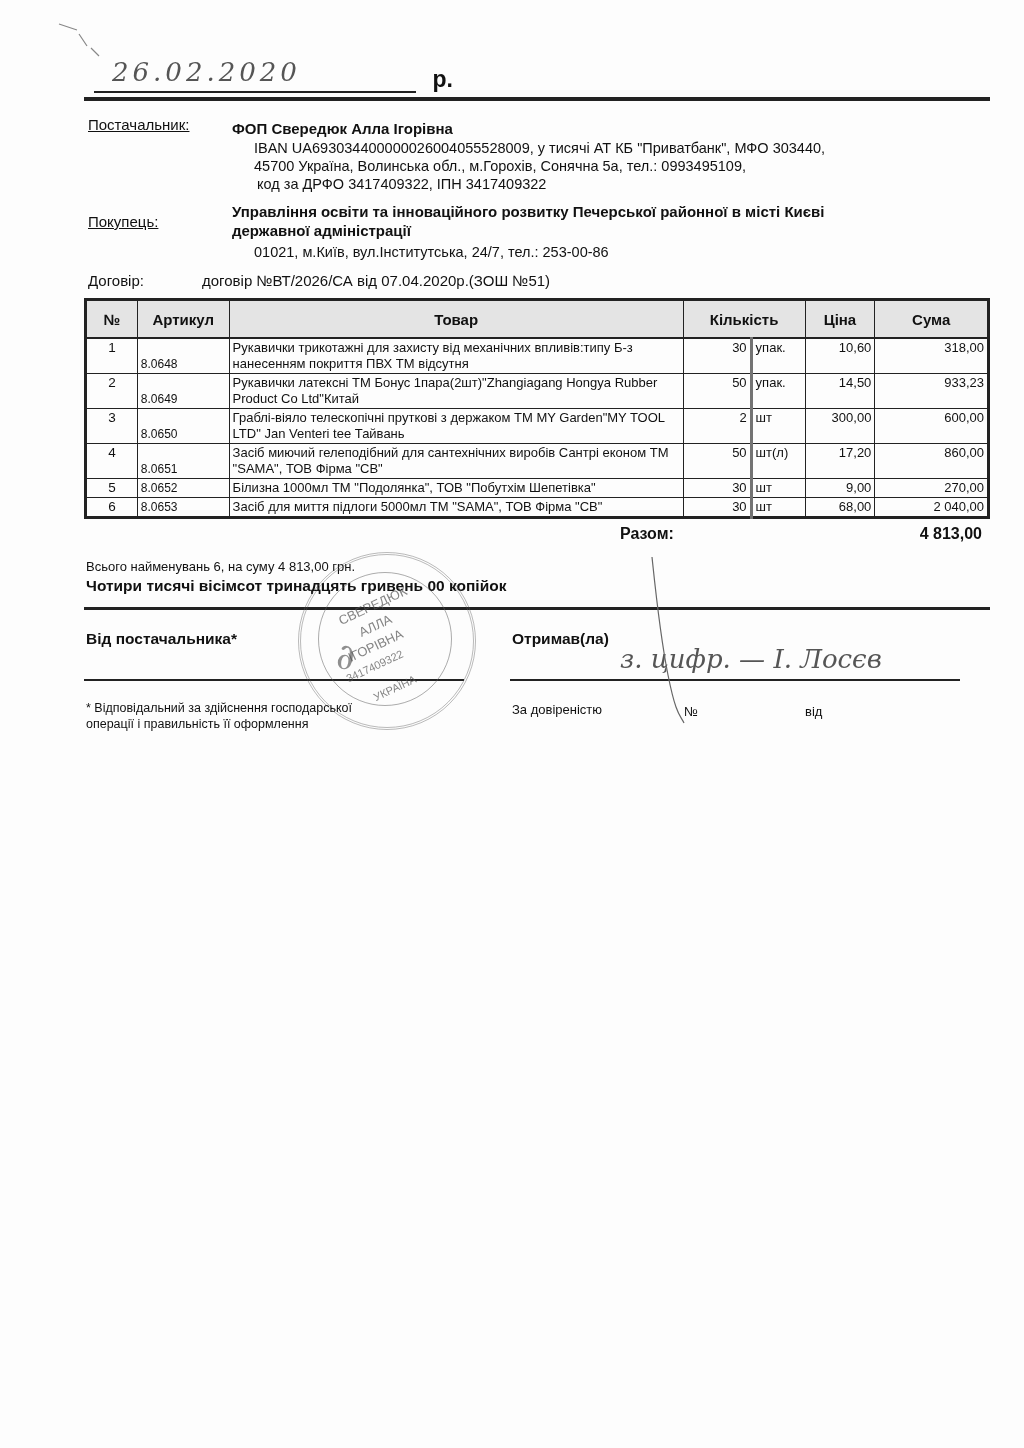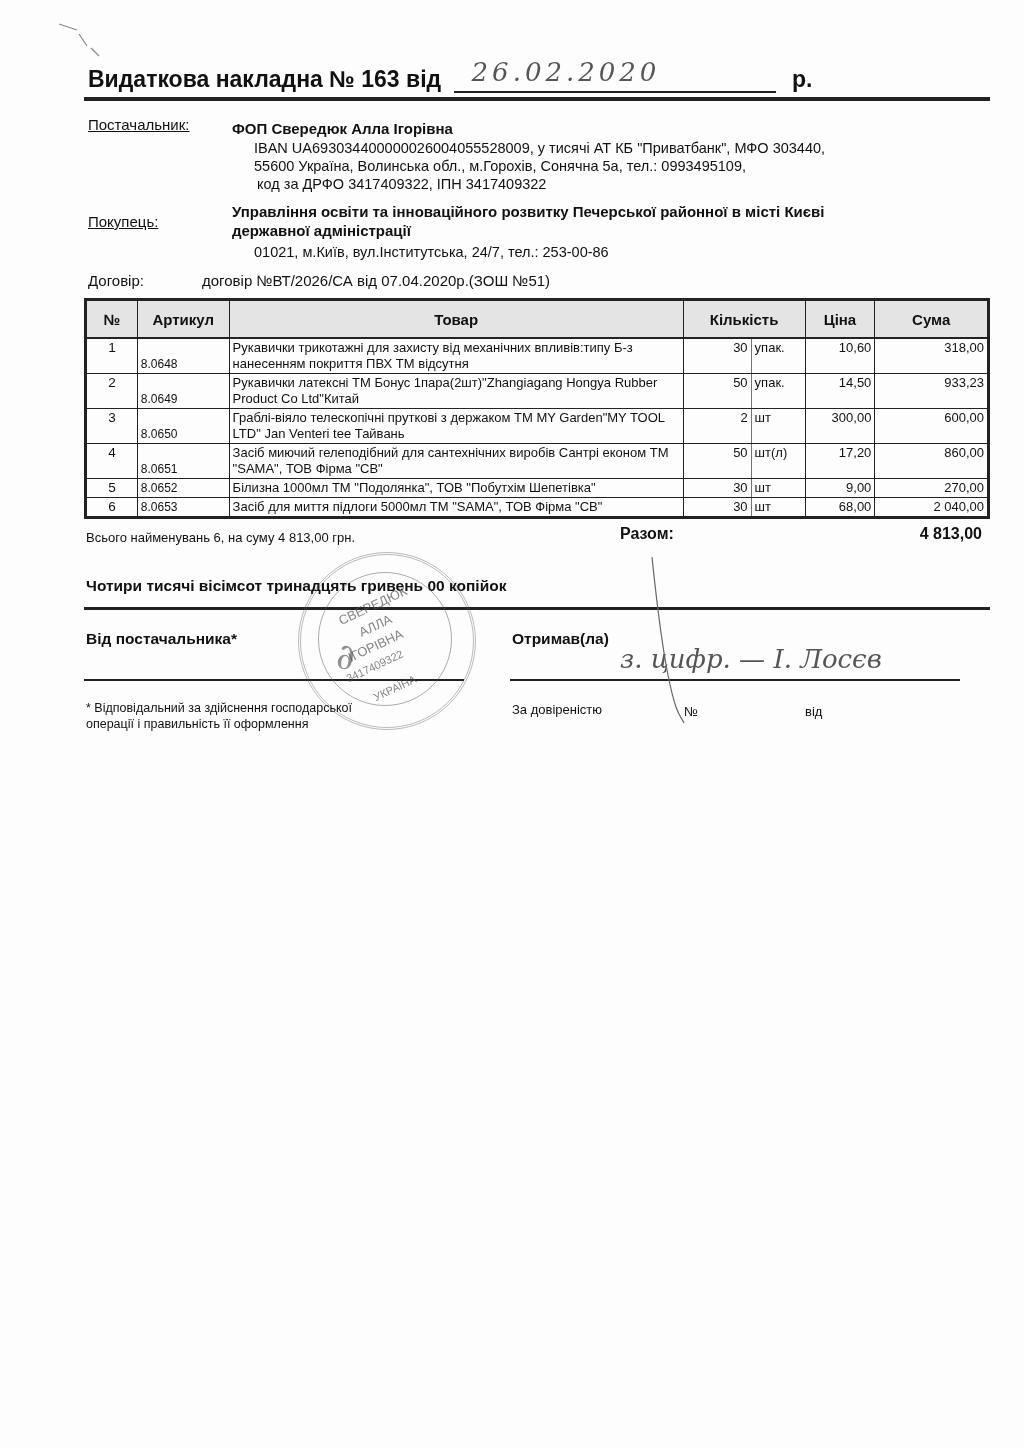--- a/index.html
+++ b/index.html
@@ -34,53 +34,52 @@
   table.items th {
     background: #e4e4e4; font-size: 15px; font-weight: bold; height: 34px;
     border: 1px solid #222; border-bottom: 2px solid #222;
   }
   table.items td {
     border: 1px solid #222; vertical-align: top; padding: 1px 3px; line-height: 16px;
   }
   table.items td.num { text-align: center; font-size: 13.5px; }
   table.items td.art { vertical-align: bottom; font-size: 12px; }
   table.items td.qty { text-align: right; border-right: none; padding-left: 36px; }
-  table.items td.unit { border-left: 1px solid #737373; }
+  table.items td.unit { border-left: 3px solid #737373; }
   table.items td.money { text-align: right; }
   table.items tr.tall td { height: 32px; }
   table.items tr.short td { height: 15px; }
 
   .rule { background: #222; }
   .stamp {
     left: 298px; top: 552px; width: 172px; height: 172px; border-radius: 50%;
     border: 3px double rgba(90,90,90,0.55); opacity: 0.75;
   }
   .stamp-inner {
     left: 318px; top: 572px; width: 132px; height: 132px; border-radius: 50%;
     border: 1px solid rgba(90,90,90,0.5);
   }
   .stamp-text { color: rgba(80,80,80,0.7); font-size: 13px; transform: rotate(-25deg); }
   .sig { font-family: "DejaVu Serif", serif; font-style: italic; color: #555; font-size: 26px; }
 </style>
 </head>
 <body>
 
 <div class="abs title">
-  <span>Видаткова накладна № 163 від</span>
   <span class="date-line">
     <span class="hand-date">26.02.2020</span>
   </span>
   <span>р.</span>
 </div>
 <div class="abs title-rule"></div>
 
 <div class="abs lbl-u" style="left:88px; top:116px;">Постачальник:</div>
 <div class="abs bold15" style="left:232px; top:120px;">ФОП Свередюк Алла Ігорівна</div>
 <div class="abs txt14" style="left:254px; top:139px;">IBAN UA693034400000026004055528009, у тисячі АТ КБ "Приватбанк", МФО 303440,</div>
-<div class="abs txt14" style="left:254px; top:157px;">55600 Україна, Волинська обл., м.Горохів, Сонячна 5а, тел.: 0993495109,</div>
+<div class="abs txt14" style="left:254px; top:157px;">45700 Україна, Волинська обл., м.Горохів, Сонячна 5а, тел.: 0993495109,</div>
 <div class="abs txt14" style="left:257px; top:175px;">код за ДРФО 3417409322, ІПН 3417409322</div>
 
 <div class="abs lbl-u" style="left:88px; top:213px;">Покупець:</div>
 <div class="abs bold15" style="left:232px; top:203px;">Управління освіти та інноваційного розвитку Печерської районної в місті Києві</div>
 <div class="abs bold15" style="left:232px; top:222px;">державної адміністрації</div>
 <div class="abs txt14" style="left:254px; top:243px;">01021, м.Київ, вул.Інститутська, 24/7, тел.: 253-00-86</div>
 
 <div class="abs" style="left:88px; top:272px; font-size:15px;">Договір:</div>
 <div class="abs" style="left:202px; top:272px; font-size:15px;">договір №ВТ/2026/СА від 07.04.2020р.(ЗОШ №51)</div>
 
@@ -157,21 +156,21 @@
       <td class="qty">30</td>
       <td class="unit">шт</td>
       <td class="money">68,00</td>
       <td class="money">2 040,00</td>
     </tr>
   </tbody>
 </table>
 
 <div class="abs" style="left:620px; top:525px; font-size:16px; font-weight:bold;">Разом:</div>
 <div class="abs" style="left:880px; top:525px; width:102px; text-align:right; font-size:16px; font-weight:bold;">4 813,00</div>
-<div class="abs" style="left:86px; top:530px; font-size:13px;">Всього найменувань 6, на суму 4 813,00 грн.</div>
+<div class="abs" style="left:86px; top:559px; font-size:13px;">Всього найменувань 6, на суму 4 813,00 грн.</div>
 <div class="abs" style="left:86px; top:577px; font-size:15.5px; font-weight:bold;">Чотири тисячі вісімсот тринадцять гривень 00 копійок</div>
 
 <div class="abs rule" style="left:84px; top:607px; width:906px; height:3px;"></div>
 
 <div class="abs" style="left:86px; top:630px; font-size:15.5px; font-weight:bold;">Від постачальника*</div>
 <div class="abs" style="left:512px; top:630px; font-size:15.5px; font-weight:bold;">Отримав(ла)</div>
 <div class="abs sig" style="left:620px; top:644px;">з. цифр. — І. Лосєв</div>
 
 <div class="abs rule" style="left:84px; top:679px; width:380px; height:2px;"></div>
 <div class="abs rule" style="left:510px; top:679px; width:450px; height:2px;"></div>

